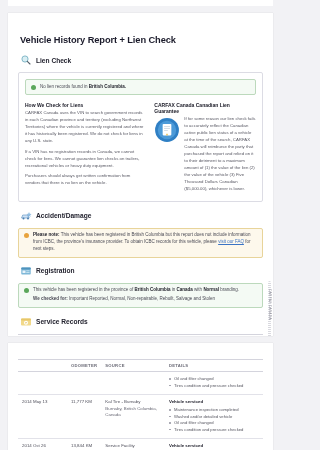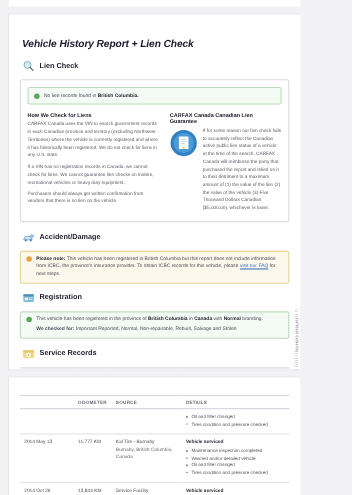--- a/index.html
+++ b/index.html
@@ -17,21 +17,21 @@
     position: relative;
     box-shadow: 0 0 1px rgba(0,0,0,0.18);
   }
   .page-top-sliver { height: 6px; background:#ffffff; margin:0 8px; }
   .gap { height: 7px; background: #f2f2f5; }
 
   .page-inner { padding: 10px 10px 8px 10px; }
 
   .report-title {
     font-size: 9.3px; font-weight: bold; color: #1b1b2b;
-    letter-spacing: -0.1px; margin: 12px 0 9px 2px; font-style: italic;
+    letter-spacing: -0.1px; margin: 12px 0 9px 2px;
   }
 
   
   .section-head { display:flex; align-items:center; gap:4px; margin: 4px 0 6px 2px; }
   .section-head .sh-label { font-size:6.6px; font-weight:bold; color:#23232f; }
 
   .ico { width:12px; height:12px; flex:0 0 12px; position:relative; }
   .ico svg { display:block; width:12px; height:12px; }
 
   

